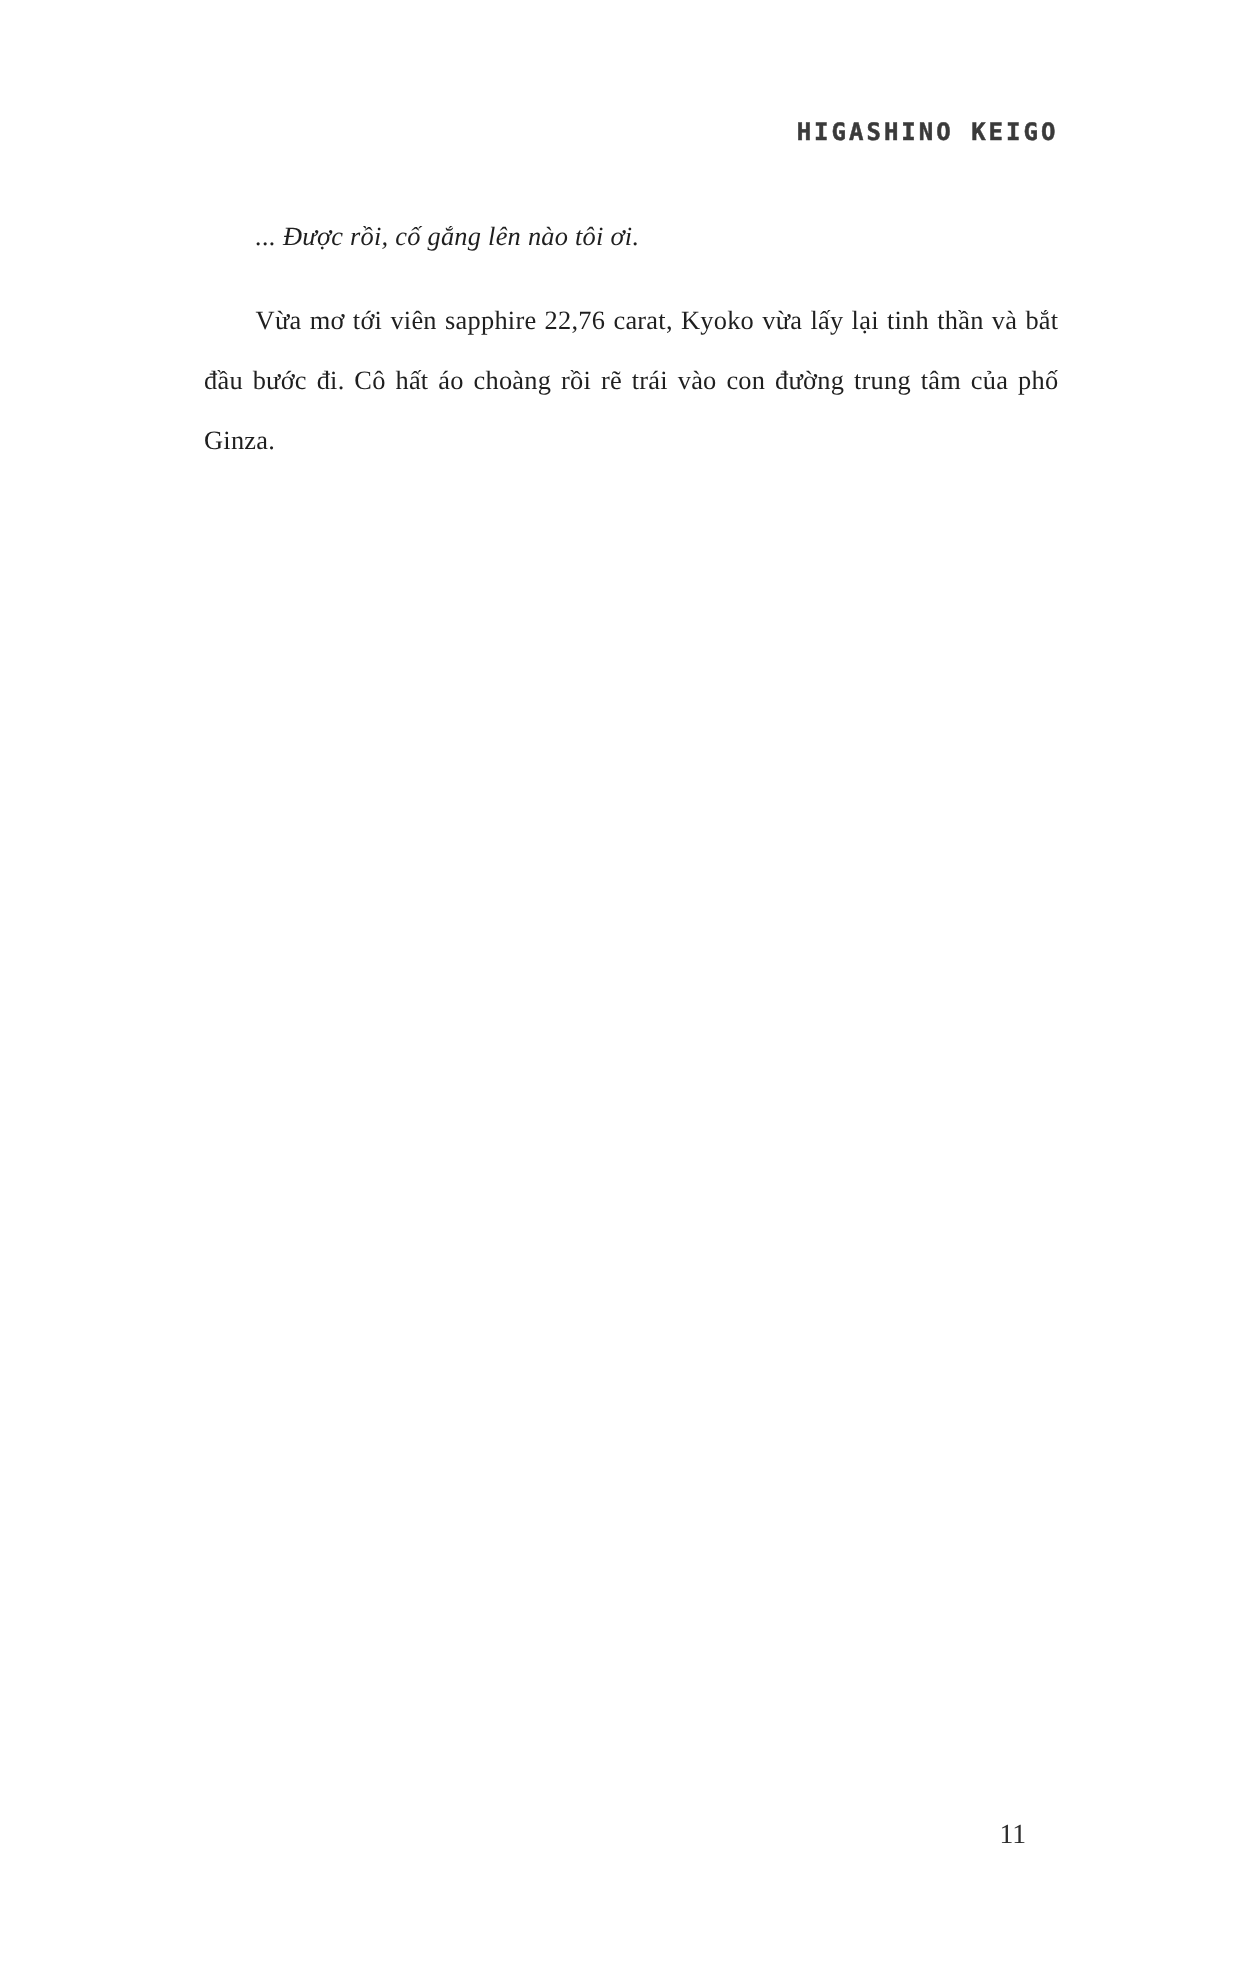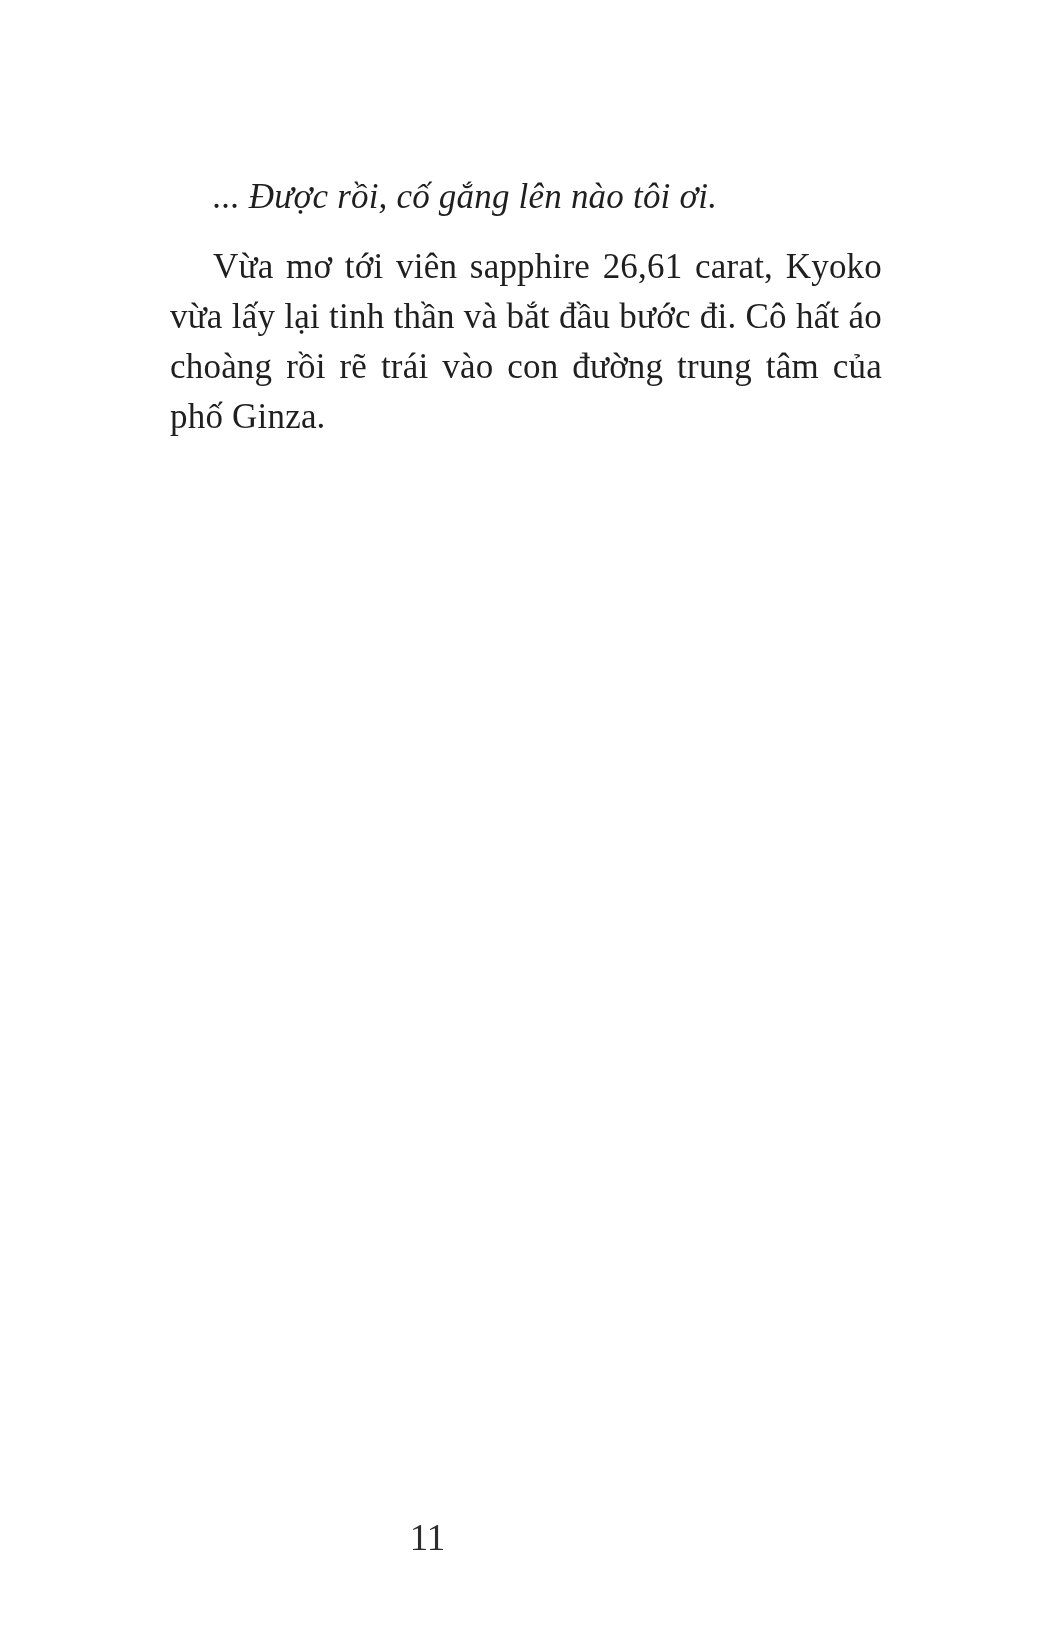--- a/index.html
+++ b/index.html
@@ -32,21 +32,21 @@
     -webkit-text-stroke: 0.4px #3a3a3a;
   }
 
   
   .text-block {
     position: absolute;
     top: 172px;
     left: 170px;
     width: 712px;
     color: #1f1f1f;
-    font-size: 35px;
+    font-size: 22px;
     line-height: 50px;
   }
 
   .text-block p {
     text-align: justify;
     text-indent: 43px;
     margin-bottom: 20px;
     letter-spacing: 0.2px;
   }
 
@@ -54,34 +54,35 @@
     font-style: italic;
     text-align: left;
   }
 
   
   .page-number {
     position: absolute;
     top: 1516px;
     left: 0;
     width: 855px;
-    text-align: center;
+    text-align: right;
     font-family: "Liberation Serif", "DejaVu Serif", serif;
-    font-size: 37px;
+    font-size: 23px;
     color: #2d2d2d;
   }
 </style>
 </head>
 <body>
 
 <div class="page">
 
+  <div class="running-header">HIGASHINO KEIGO</div>
 
   <div class="text-block">
     <p class="lead-italic">... Được rồi, cố gắng lên nào tôi ơi.</p>
 
-    <p>Vừa mơ tới viên sapphire 26,61 carat, Kyoko vừa lấy lại tinh thần và bắt đầu bước đi. Cô hất áo choàng rồi rẽ trái vào con đường trung tâm của phố Ginza.</p>
+    <p>Vừa mơ tới viên sapphire 22,76 carat, Kyoko vừa lấy lại tinh thần và bắt đầu bước đi. Cô hất áo choàng rồi rẽ trái vào con đường trung tâm của phố Ginza.</p>
 
   </div>
 
   <div class="page-number">11</div>
 
 </div>
 
 </body></html>

